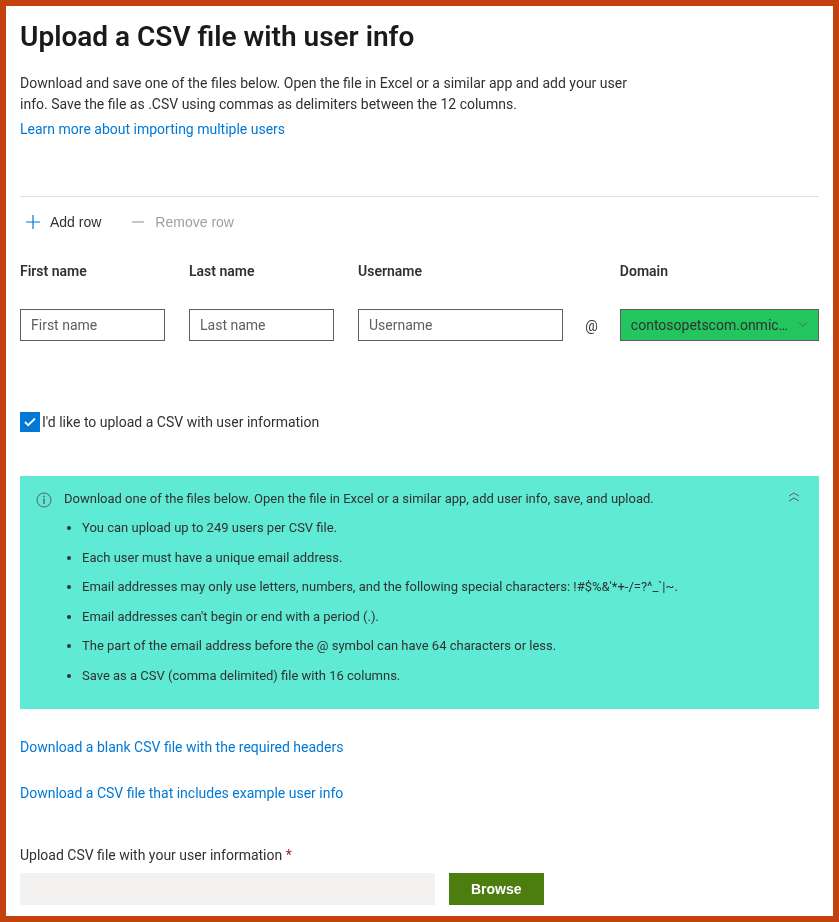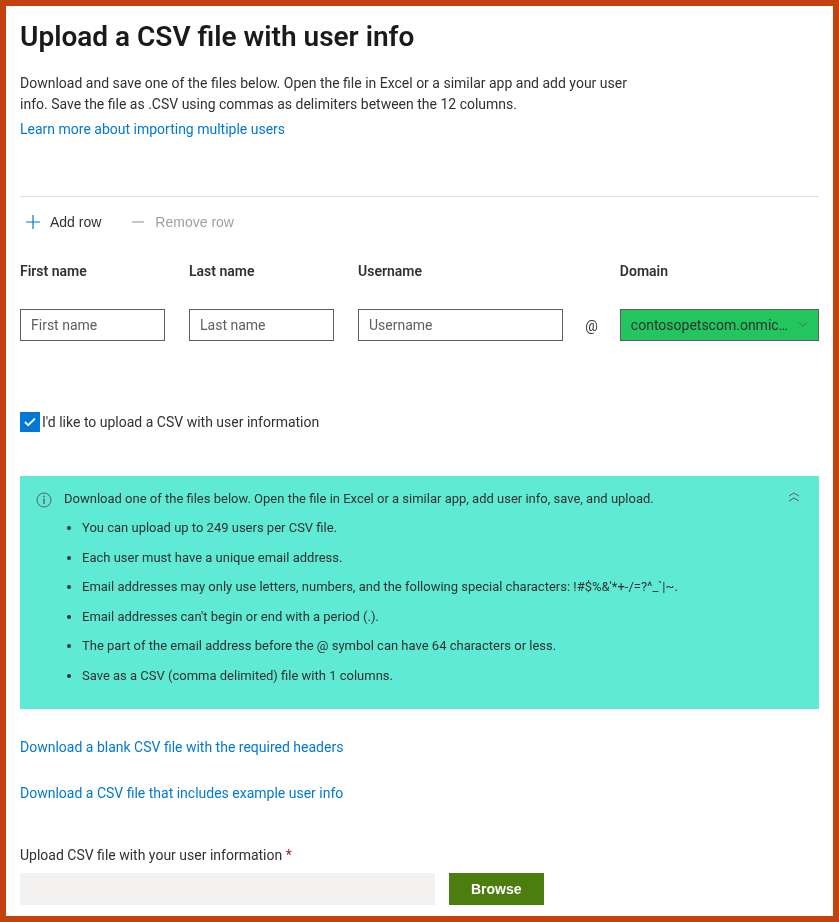--- a/index.html
+++ b/index.html
@@ -312,21 +312,21 @@
           </svg>
       </span>
     </div>
     <div class="info-body">
       <ul>
         <li>You can upload up to 249 users per CSV file.</li>
         <li>Each user must have a unique email address.</li>
         <li>Email addresses may only use letters, numbers, and the following special characters: !#$%&amp;'*+-/=?^_`|~.</li>
         <li>Email addresses can't begin or end with a period (.).</li>
         <li>The part of the email address before the @ symbol can have 64 characters or less.</li>
-        <li>Save as a CSV (comma delimited) file with 1 columns.</li>
+        <li>Save as a CSV (comma delimited) file with 16 columns.</li>
       </ul>
     </div>
   </div>
 
   <div class="download-links">
     <a class="link">Download a blank CSV file with the required headers</a><br>
     <a class="link">Download a CSV file that includes example user info</a>
   </div>
 
   <div class="upload-section">

